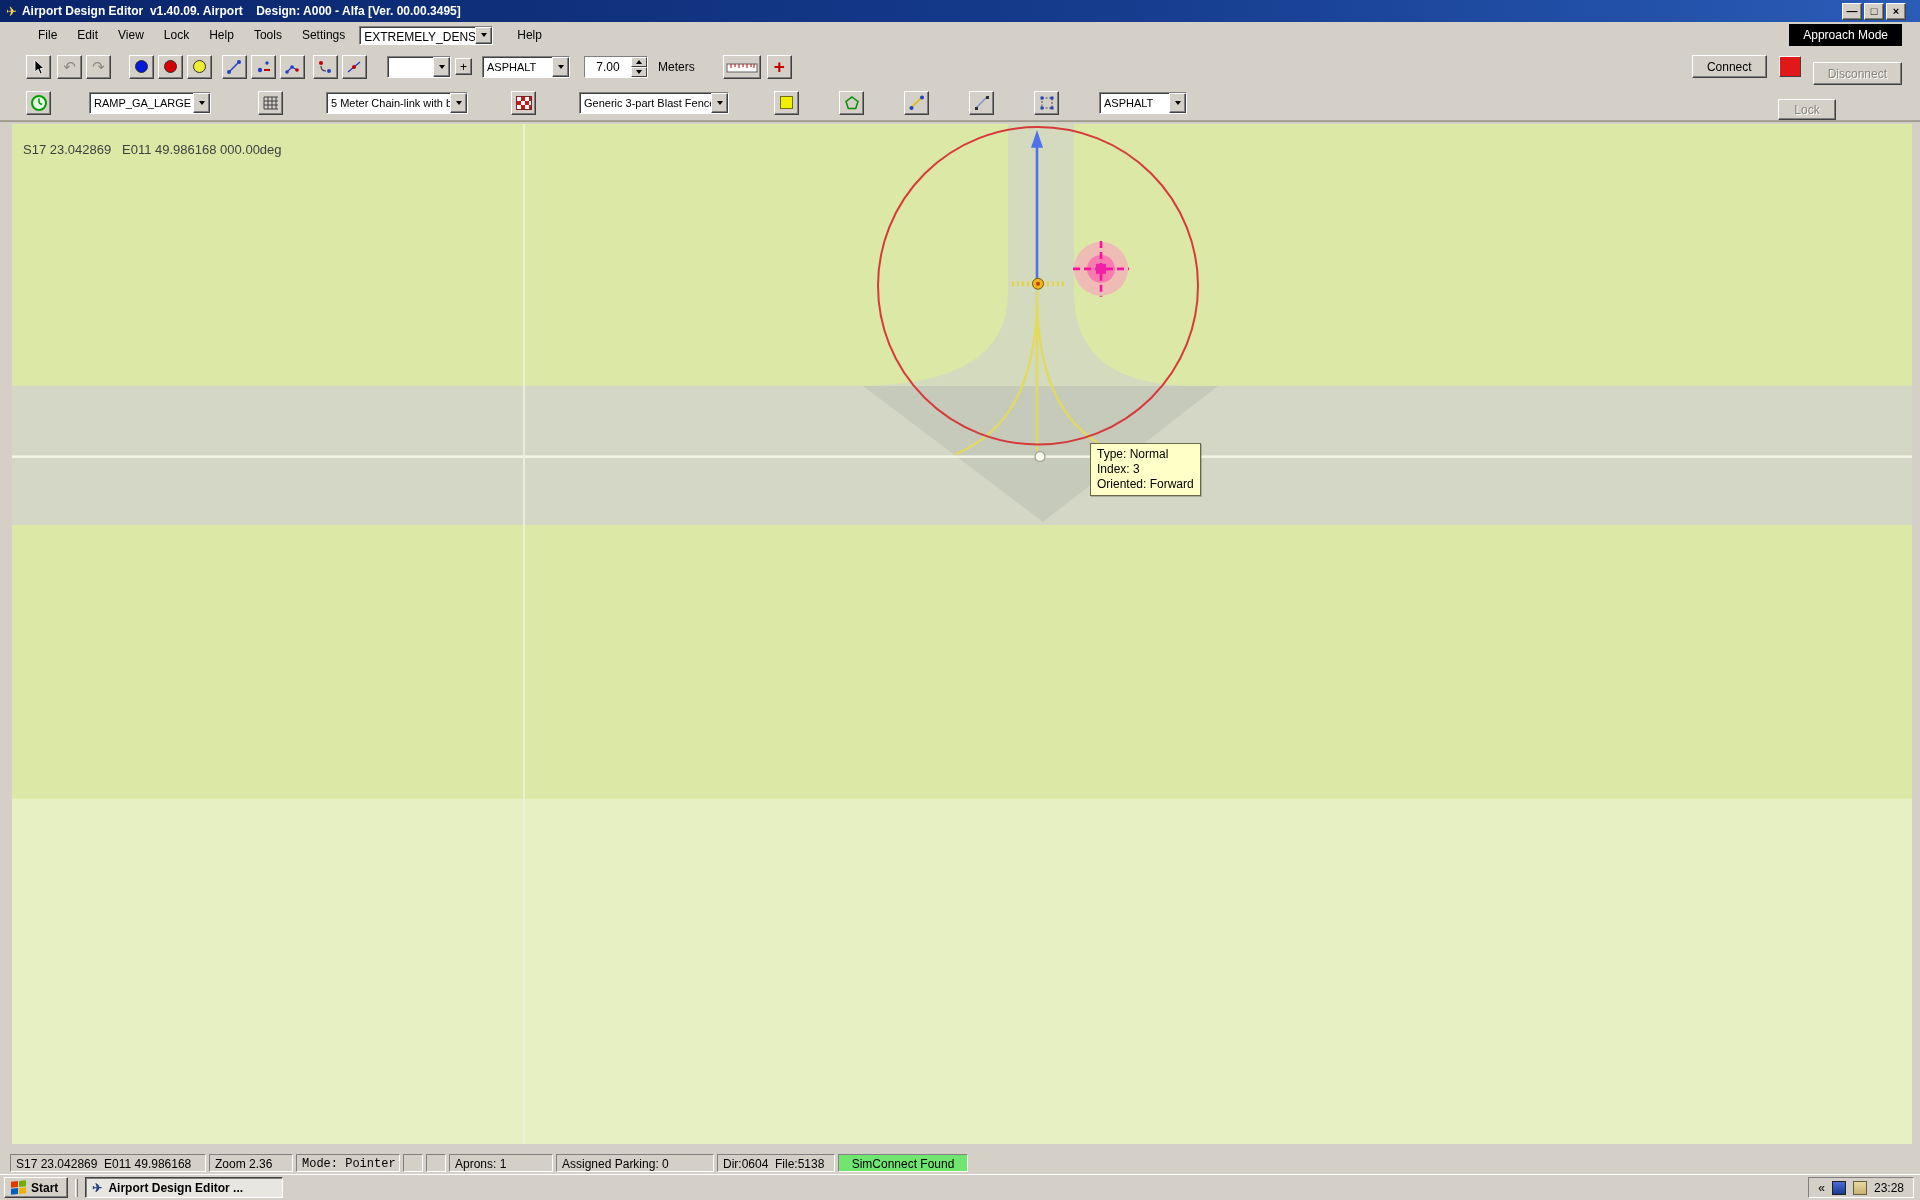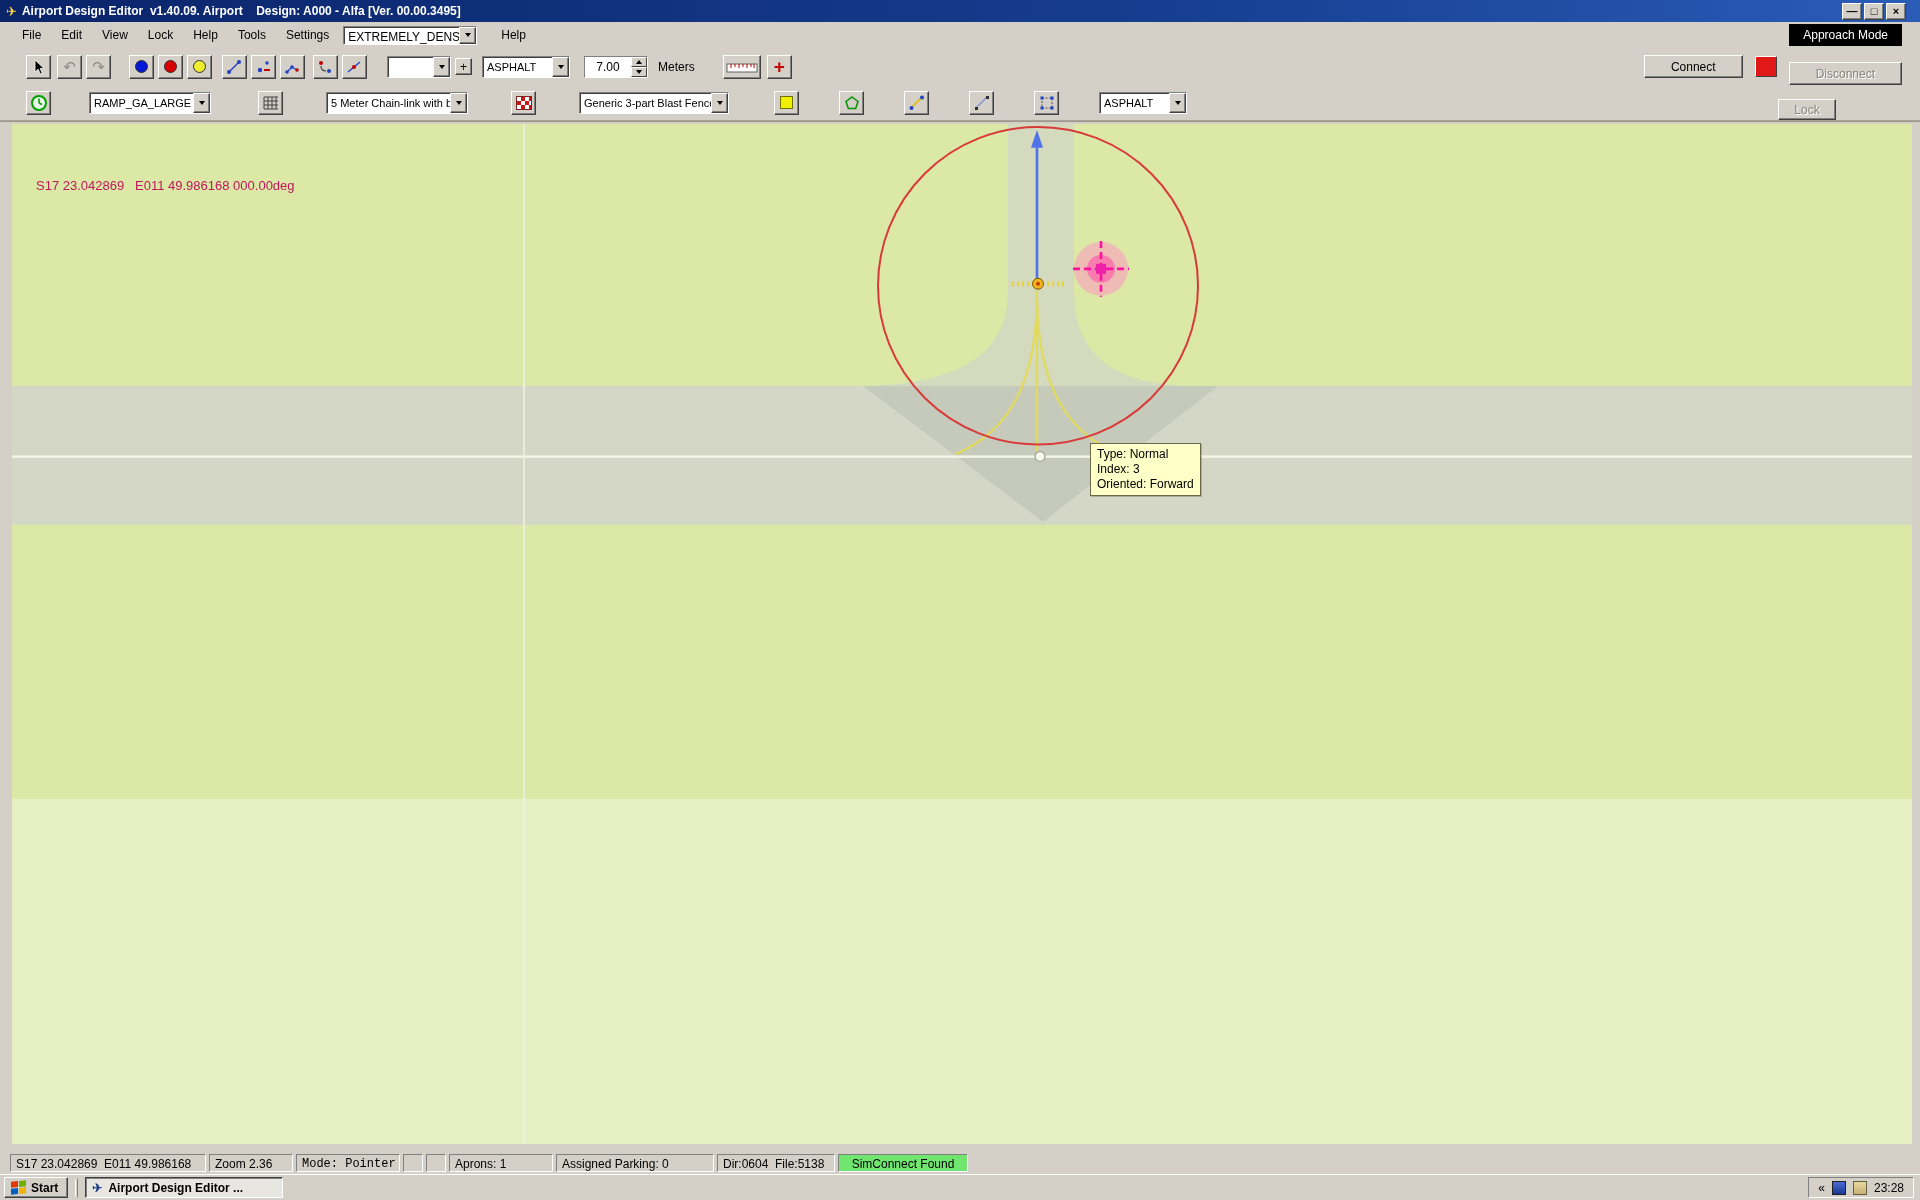--- a/index.html
+++ b/index.html
@@ -17,21 +17,21 @@
   
   .titlebar { flex:0 0 22px; height:22px; background:linear-gradient(90deg,#0a246a 0%,#163d8f 60%,#2a5cb8 100%);
               display:flex; align-items:center; padding:0 4px; color:#fff; }
   .win-icon { font-size:13px; color:#ffd24a; margin:0 5px 0 2px; line-height:1; }
   .title-text { font-weight:bold; font-size:12px; flex:1; overflow:hidden; }
   .win-btns { display:flex; gap:2px; margin-right:10px; }
   .winbtn { width:20px; height:17px; display:flex; align-items:center; justify-content:center;
             font-size:11px; font-weight:bold; color:#000; line-height:1; }
 
   
-  .menubar { flex:0 0 26px; display:flex; align-items:center; padding-left:12px; }
+  .menubar { flex:0 0 26px; display:flex; align-items:center; padding-left:28px; }
   .menu-item { padding:4px 10px; font-size:12px; }
   .approach-mode { margin-left:auto; margin-right:18px; background:#000; color:#fff;
                    padding:4px 14px; font-size:12px; }
 
   
   .combo { display:inline-flex; align-items:stretch; background:#fff; height:22px;
            border:1px solid; border-color:#808080 #fff #fff #808080; box-shadow: inset 1px 1px 0 #404040; }
   .combo-value { flex:1; font-size:11px; padding:4px 2px 0 4px; overflow:hidden; white-space:nowrap; }
   .combo-btn { width:17px; background:#d4d0c8; border:1px solid; border-color:#fff #404040 #404040 #fff;
                box-shadow: inset -1px -1px 0 #808080; display:flex; align-items:center; justify-content:center; }
@@ -49,39 +49,39 @@
   .spin-btns { display:flex; flex-direction:column; width:16px; }
   .spin-btns > span { flex:1; background:#d4d0c8; border:1px solid; border-color:#fff #404040 #404040 #fff;
                       display:flex; align-items:center; justify-content:center; }
 
   
   .toolbar { display:flex; align-items:center; }
   .toolbar-top { flex:0 0 36px; padding-left:26px; }
   .toolbar-bottom { flex:0 0 30px; padding-left:26px; border-bottom:1px solid #a8a498;gap:33px; }
   .tbtn { width:25px; height:24px; display:flex; align-items:center; justify-content:center; flex:0 0 auto; }
   .tbtn.gray { color:#8a8a82; font-size:15px; }
-  .push-btn { height:23px; padding:0 26px; display:flex; align-items:center; justify-content:center; font-size:12px; }
+  .push-btn { height:23px; padding:0 14px; display:flex; align-items:center; justify-content:center; font-size:12px; }
   .push-btn.disabled { color:#86867e; text-shadow:1px 1px 0 #fff;margin-top:14px; }
   .dot { width:13px; height:13px; border-radius:50%; border:1px solid #303030; }
   .dot.blue { background:#0018d8; } .dot.red { background:#d80000; } .dot.yellow { background:#eeee2e; }
   .label { font-size:12px; }
   .ml4{margin-left:4px} .ml5{margin-left:5px} .ml6{margin-left:6px} .ml7{margin-left:7px}
   .ml8{margin-left:8px} .ml10{margin-left:10px} .ml12{margin-left:12px} .ml14{margin-left:14px}
   .ml18{margin-left:18px} .ml20{margin-left:20px} .ml28{margin-left:28px}
   .red-plus { color:#c80000; font-size:19px; font-weight:bold; }
   .conn-ind { width:22px; height:21px; background:#e01818; border:1px solid; border-color:#fff #404040 #404040 #fff; }
   .checker { width:16px; height:14px; border:1px solid #802020;
              background: repeating-conic-gradient(#c81818 0 25%, #fff 0 50%); background-size:8px 8px; }
   .ysq { width:13px; height:13px; background:#f0f000; border:1px solid #707000; }
 
   
   .canvas-frame { flex:1; min-height:0; background:#d4d0c8; padding:2px 8px 8px 12px; border-top:1px solid #9c988c; }
   .map { position:relative; width:100%; height:100%; background:#dce8a6; overflow:hidden; }
   .map > svg { position:absolute; inset:0; width:100%; height:100%; display:block; }
-  .coord-readout { position:absolute; left:24px; top:18px; color:#be185d; font-size:13px;margin-top:36px; }
+  .coord-readout { position:absolute; left:11px; top:18px; color:#404040; font-size:13px; }
   .map-tooltip { position:absolute; left:1078px; top:319px; background:#ffffc8; border:1px solid #6a6a4a;
                  padding:3px 6px; font-size:12px; line-height:1.25; box-shadow:1px 1px 0 rgba(0,0,0,.2); }
 
   
   .statusbar { flex:0 0 22px; display:flex; align-items:center; gap:3px; padding:0 8px 0 10px; }
   .scell { height:18px; border:1px solid; border-color:#808080 #fff #fff #808080;
            padding:2px 5px 0; font-size:12px; overflow:hidden; white-space:pre; flex:0 0 auto; }
   .scell.green { background:#70e670; text-align:center; }
 
   

